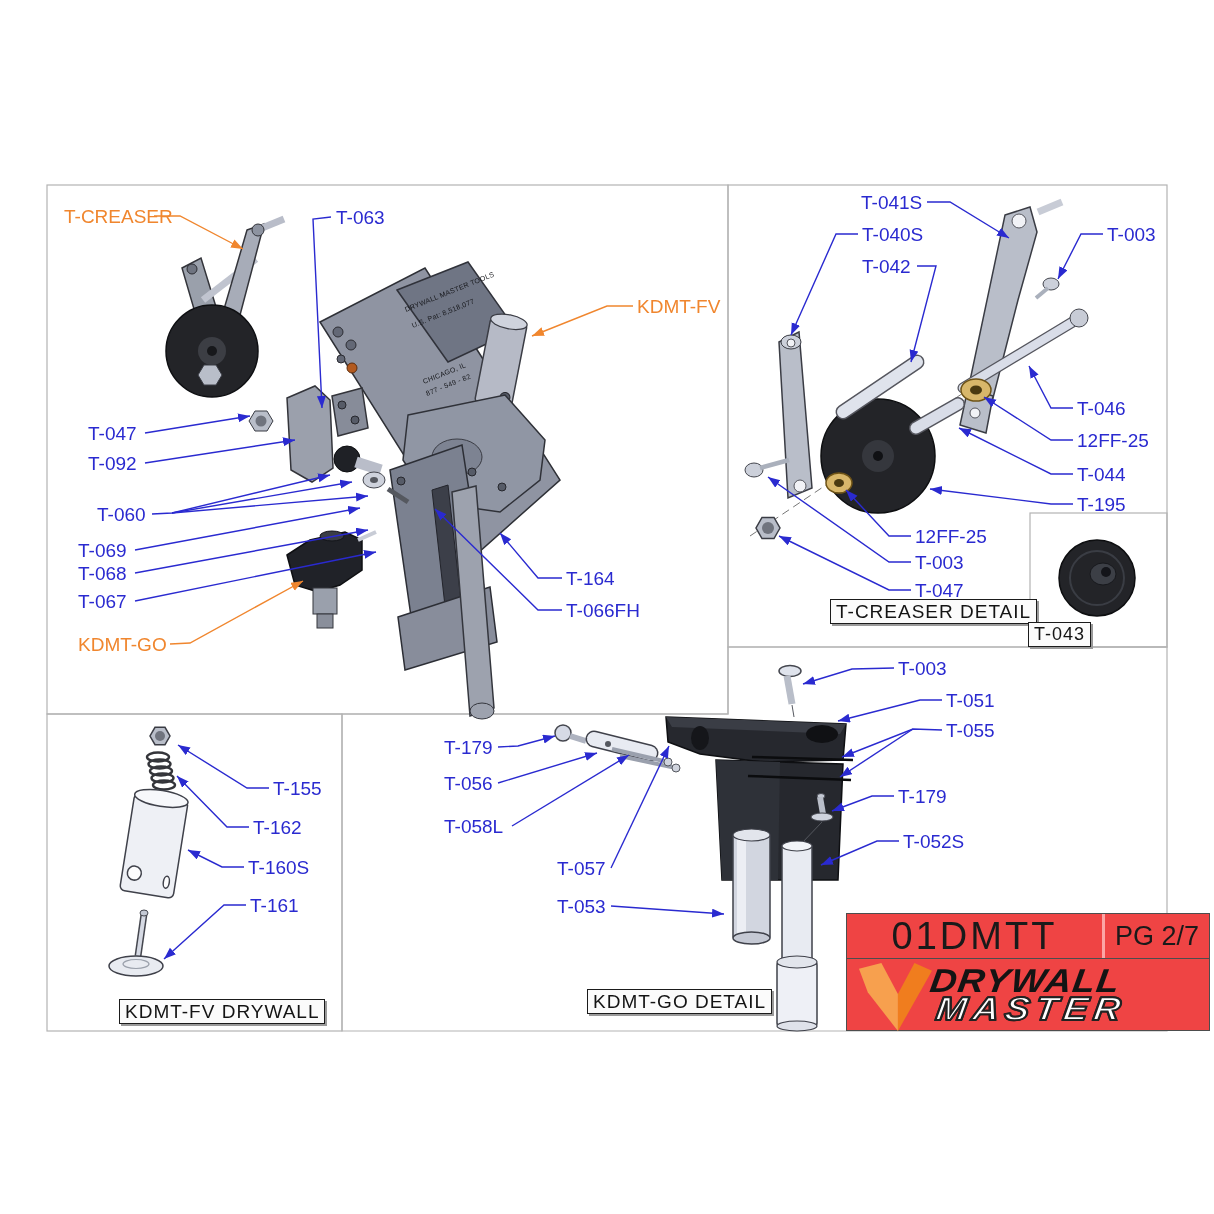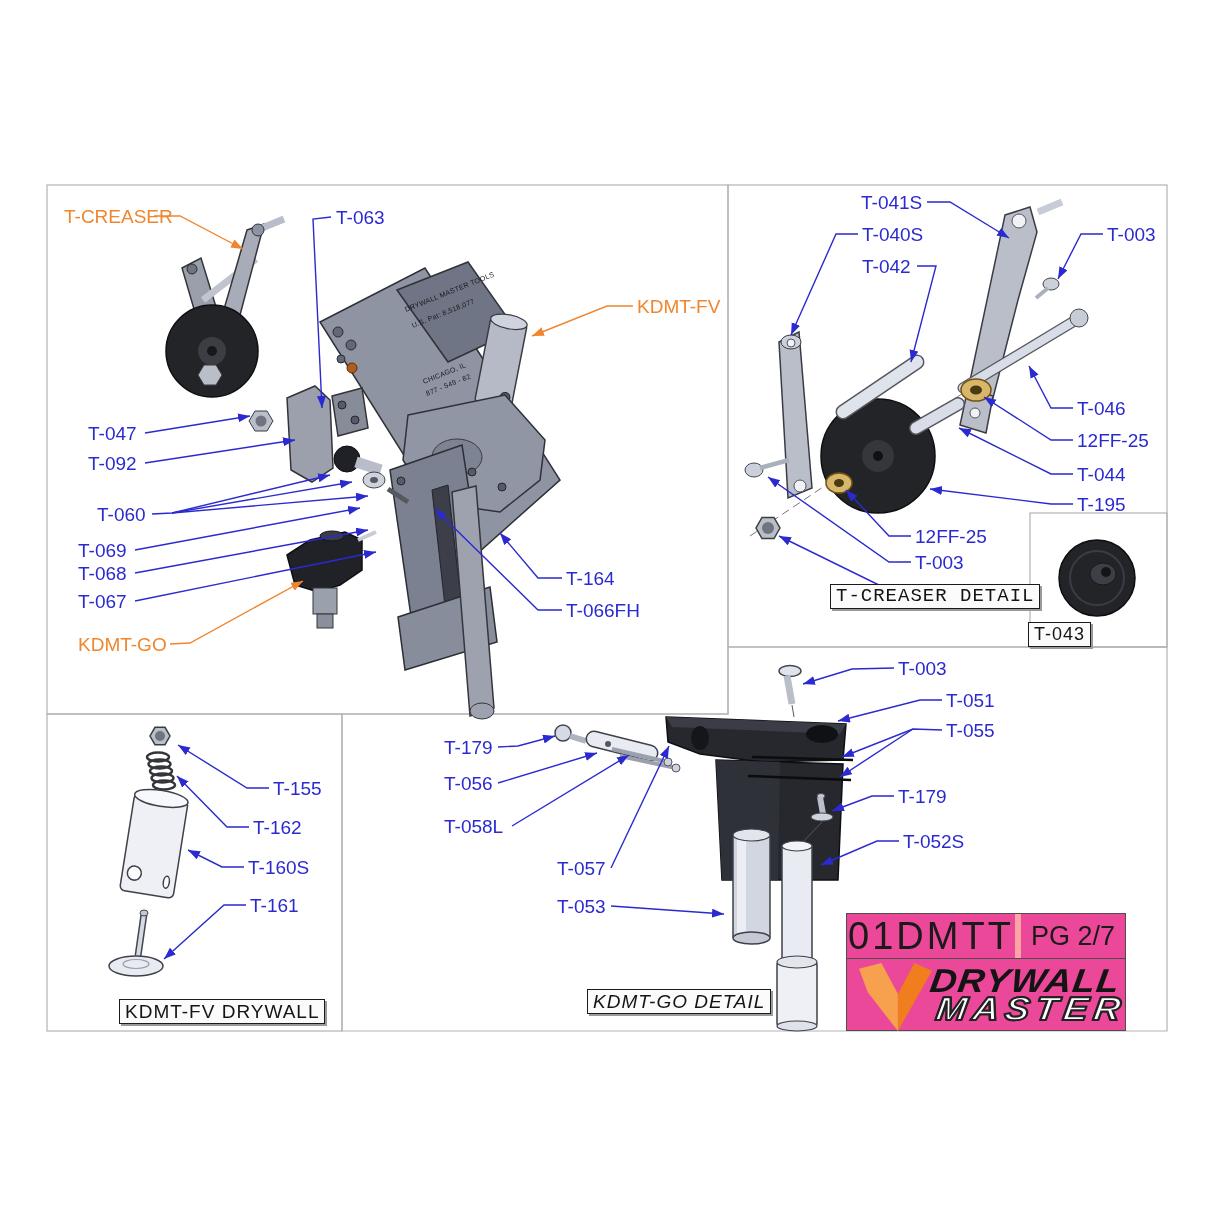--- a/index.html
+++ b/index.html
@@ -9,26 +9,26 @@
   svg text{font-family:"Liberation Sans", sans-serif;}
   .co{fill:#2a2ad0;font-size:19px;}
   .co.org{fill:#f0862e;}
   .ld{stroke:#2a2ad0;stroke-width:1.4;fill:none;}
   .ldo{stroke:#f0862e;stroke-width:1.4;fill:none;}
   .panel{fill:none;stroke:#b3b3b3;stroke-width:1.2;}
   .engrave{fill:#17181c;font-size:7px;letter-spacing:.3px;}
   .detail-title{position:absolute;border:1px solid #1b1b1b;background:#fbfbfb;
       box-shadow:2px 2px 0 0 #9a9a9a;font-size:19px;line-height:23px;padding:0 5px;
       color:#141414;white-space:nowrap;letter-spacing:1px;}
-  .title-block{position:absolute;left:846px;top:913px;width:280px;height:118px;
-      border:1px solid #4d4d4d;background:#ec4899;box-sizing:border-box;}
+  .title-block{position:absolute;left:846px;top:913px;width:364px;height:118px;
+      border:1px solid #4d4d4d;background:#ef4444;box-sizing:border-box;}
   .tb-row1{display:flex;height:44px;border-bottom:1px solid #4d4d4d;}
   .tb-code{flex:1;display:flex;align-items:center;justify-content:center;
       font-size:38px;letter-spacing:3px;color:#1a1a1a;}
-  .tb-page{width:104px;border-left:6px solid #fca5a5;display:flex;align-items:center;
+  .tb-page{width:104px;border-left:3px solid #fca5a5;display:flex;align-items:center;
       justify-content:center;font-size:27px;color:#1a1a1a;}
   .tb-logo{position:relative;height:73px;}
   .logo-v{position:absolute;left:8px;top:2px;}
   .logo-drywall{position:absolute;left:86px;top:3px;font-size:33px;font-style:italic;
       font-weight:bold;color:#141414;letter-spacing:1px;transform:skewX(-8deg) scaleX(1.12);
       transform-origin:left top;}
   .logo-master{position:absolute;left:92px;top:31px;font-size:33px;font-style:italic;
       font-weight:bold;color:#ffffff;-webkit-text-stroke:2px #222;
       text-shadow:1px 0 #222,-1px 0 #222,0 1px #222,0 -1px #222;
       letter-spacing:5px;transform:skewX(-8deg) scaleX(1.12);transform-origin:left top;}
@@ -390,24 +390,24 @@
       <text class="co" x="898" y="796" dominant-baseline="central">T-179</text>
       <polyline class="ld" points="894,796 872,796 832,811" marker-end="url(#ab)"></polyline>
     </g>
     <g>
       <text class="co" x="903" y="841" dominant-baseline="central">T-052S</text>
       <polyline class="ld" points="899,841 877,841 821,865" marker-end="url(#ab)"></polyline>
     </g>
   </g>
 </svg>
 
-<div class="detail-title" style="left:830px;top:584px;font-family:Liberation Mono, monospace;">T-CREASER DETAIL</div>
+<div class="detail-title" style="left:830px;top:599px;">T-CREASER DETAIL</div>
 <div class="detail-title" style="left:1028px;top:622px;font-size:18px;">T-043</div>
 <div class="detail-title" style="left:119px;top:999px;">KDMT-FV DRYWALL</div>
-<div class="detail-title" style="left:587px;top:989px;font-style:italic;">KDMT-GO DETAIL</div>
+<div class="detail-title" style="left:587px;top:989px;">KDMT-GO DETAIL</div>
 
 <div class="title-block">
   <div class="tb-row1">
     <div class="tb-code">01DMTT</div>
     <div class="tb-page">PG 2/7</div>
   </div>
   <div class="tb-logo">
     <svg class="logo-v" width="80" height="72" viewBox="0 0 80 74">
       <polygon points="3,8 26,2 43,34 43,72 12,32" fill="#f7a04e"></polygon>
       <polygon points="43,34 60,2 78,10 43,72" fill="#f07d1e"></polygon>

